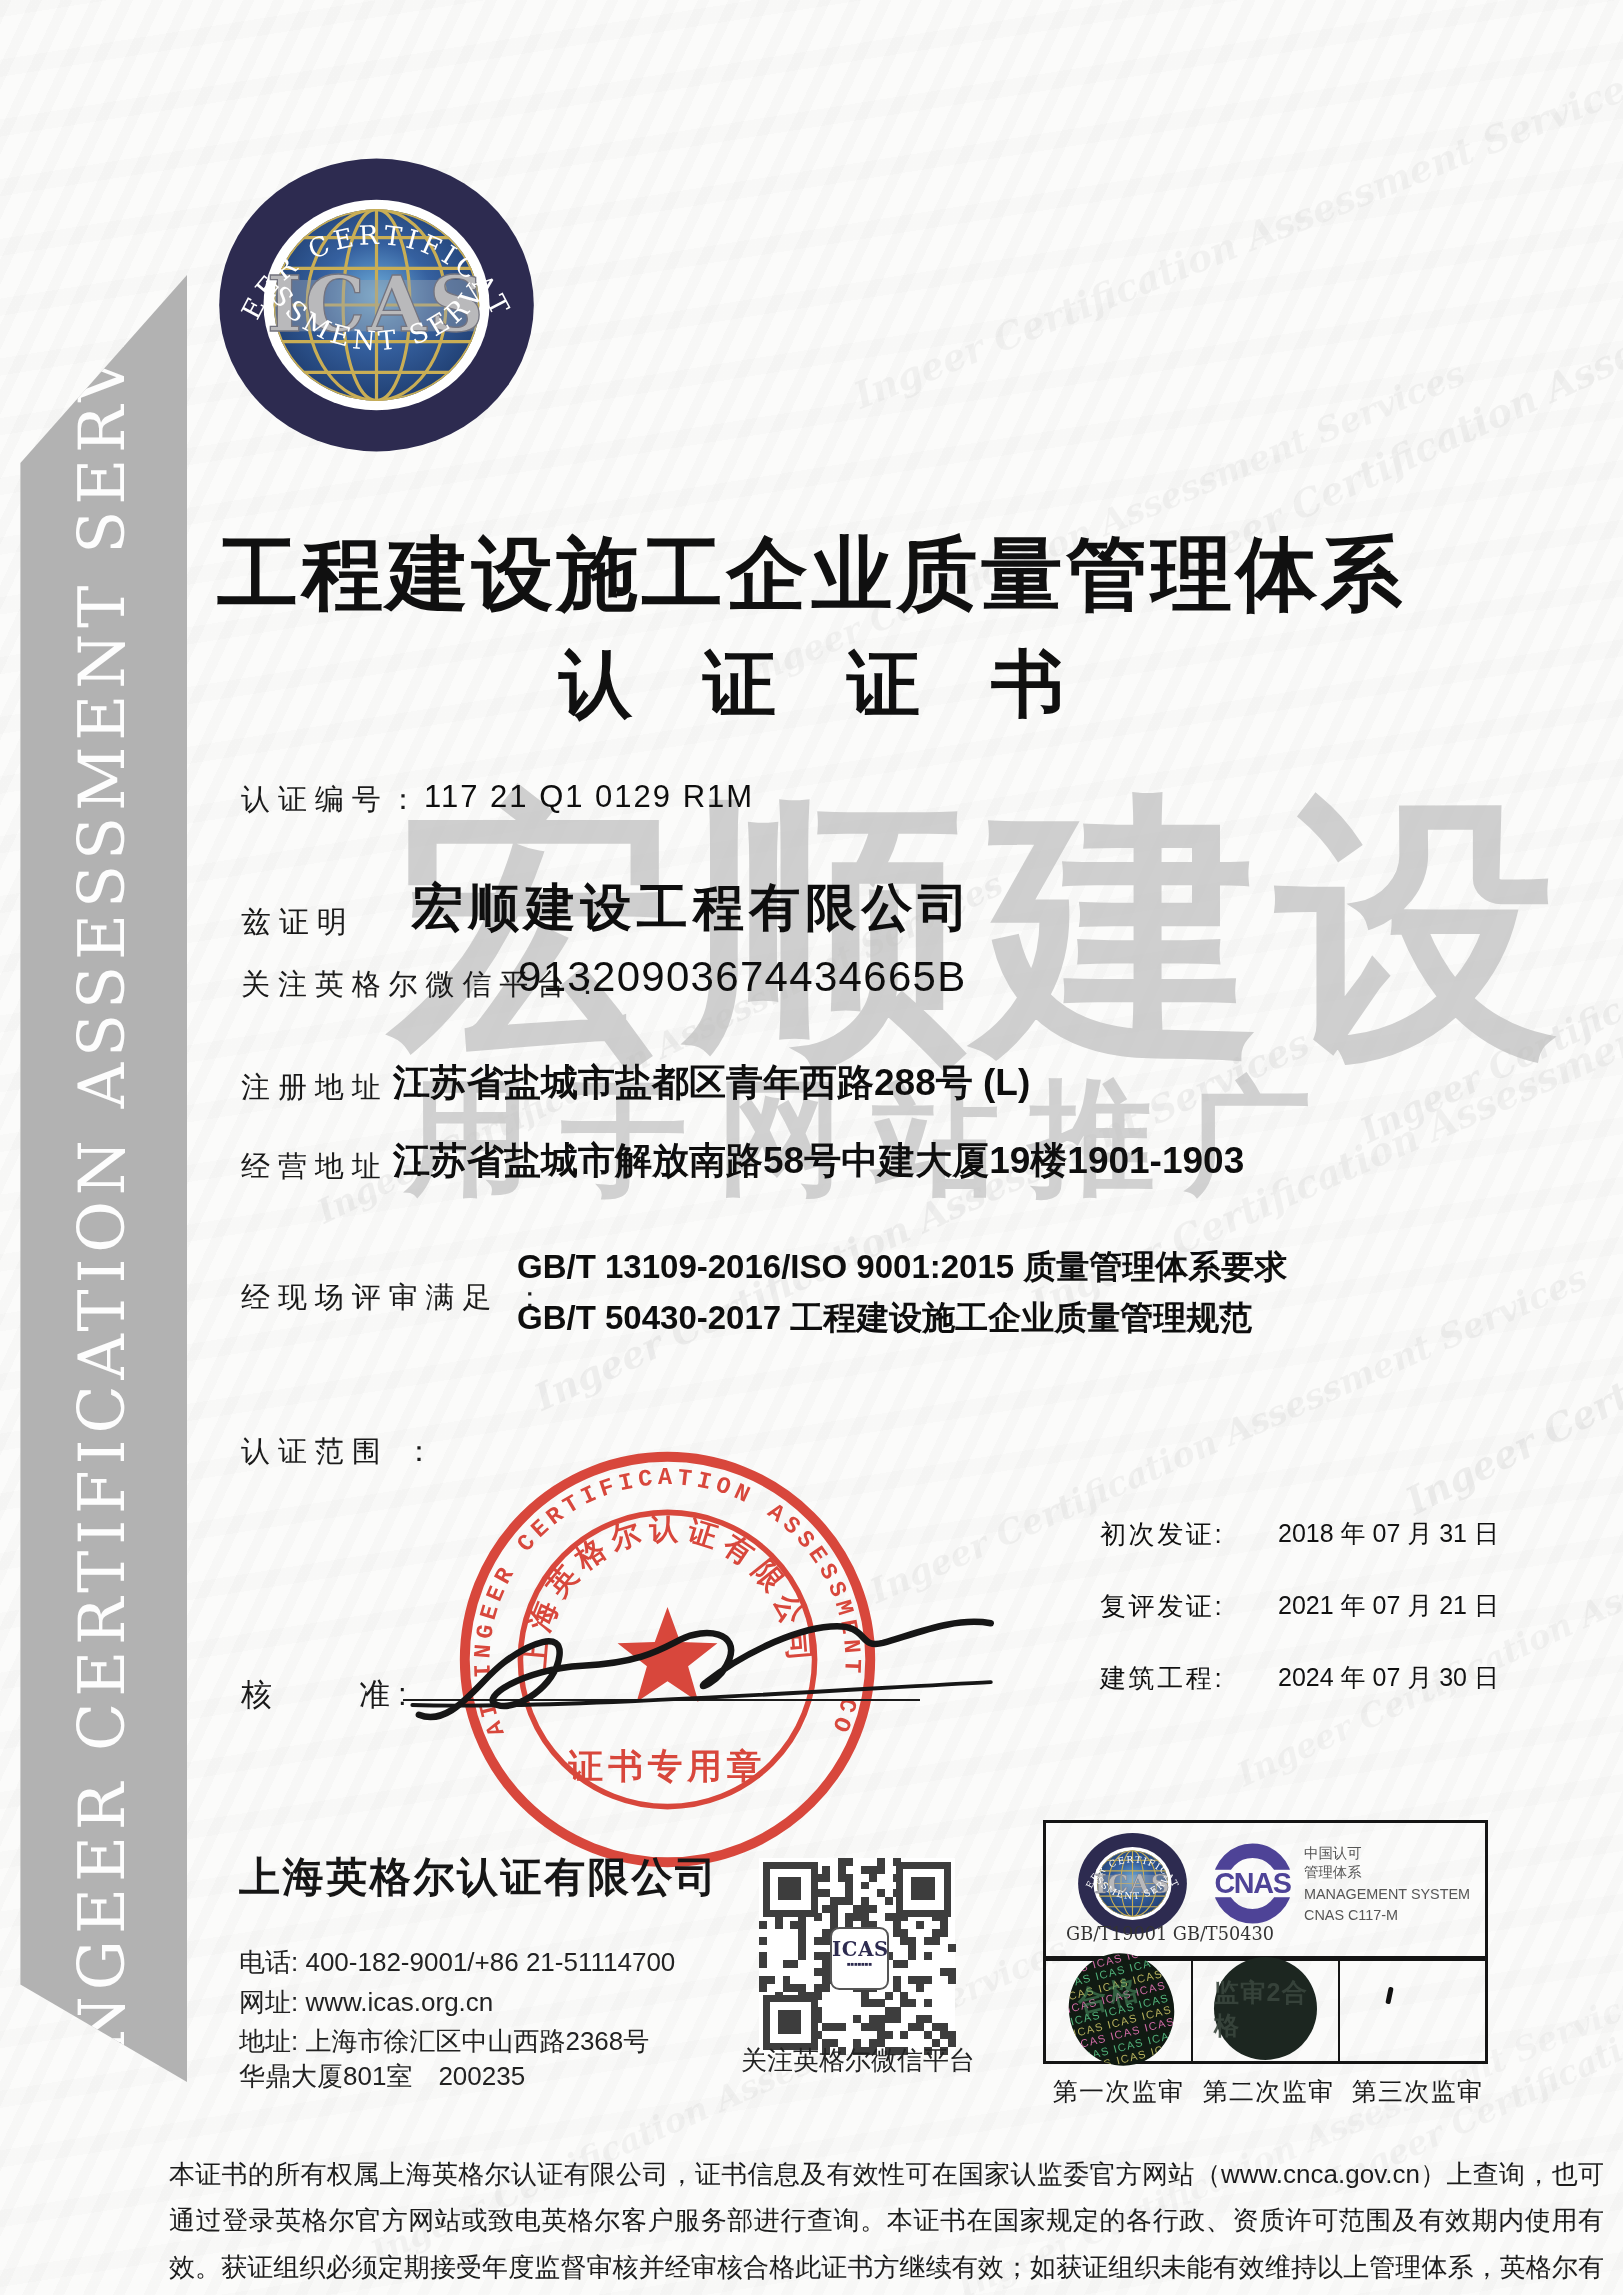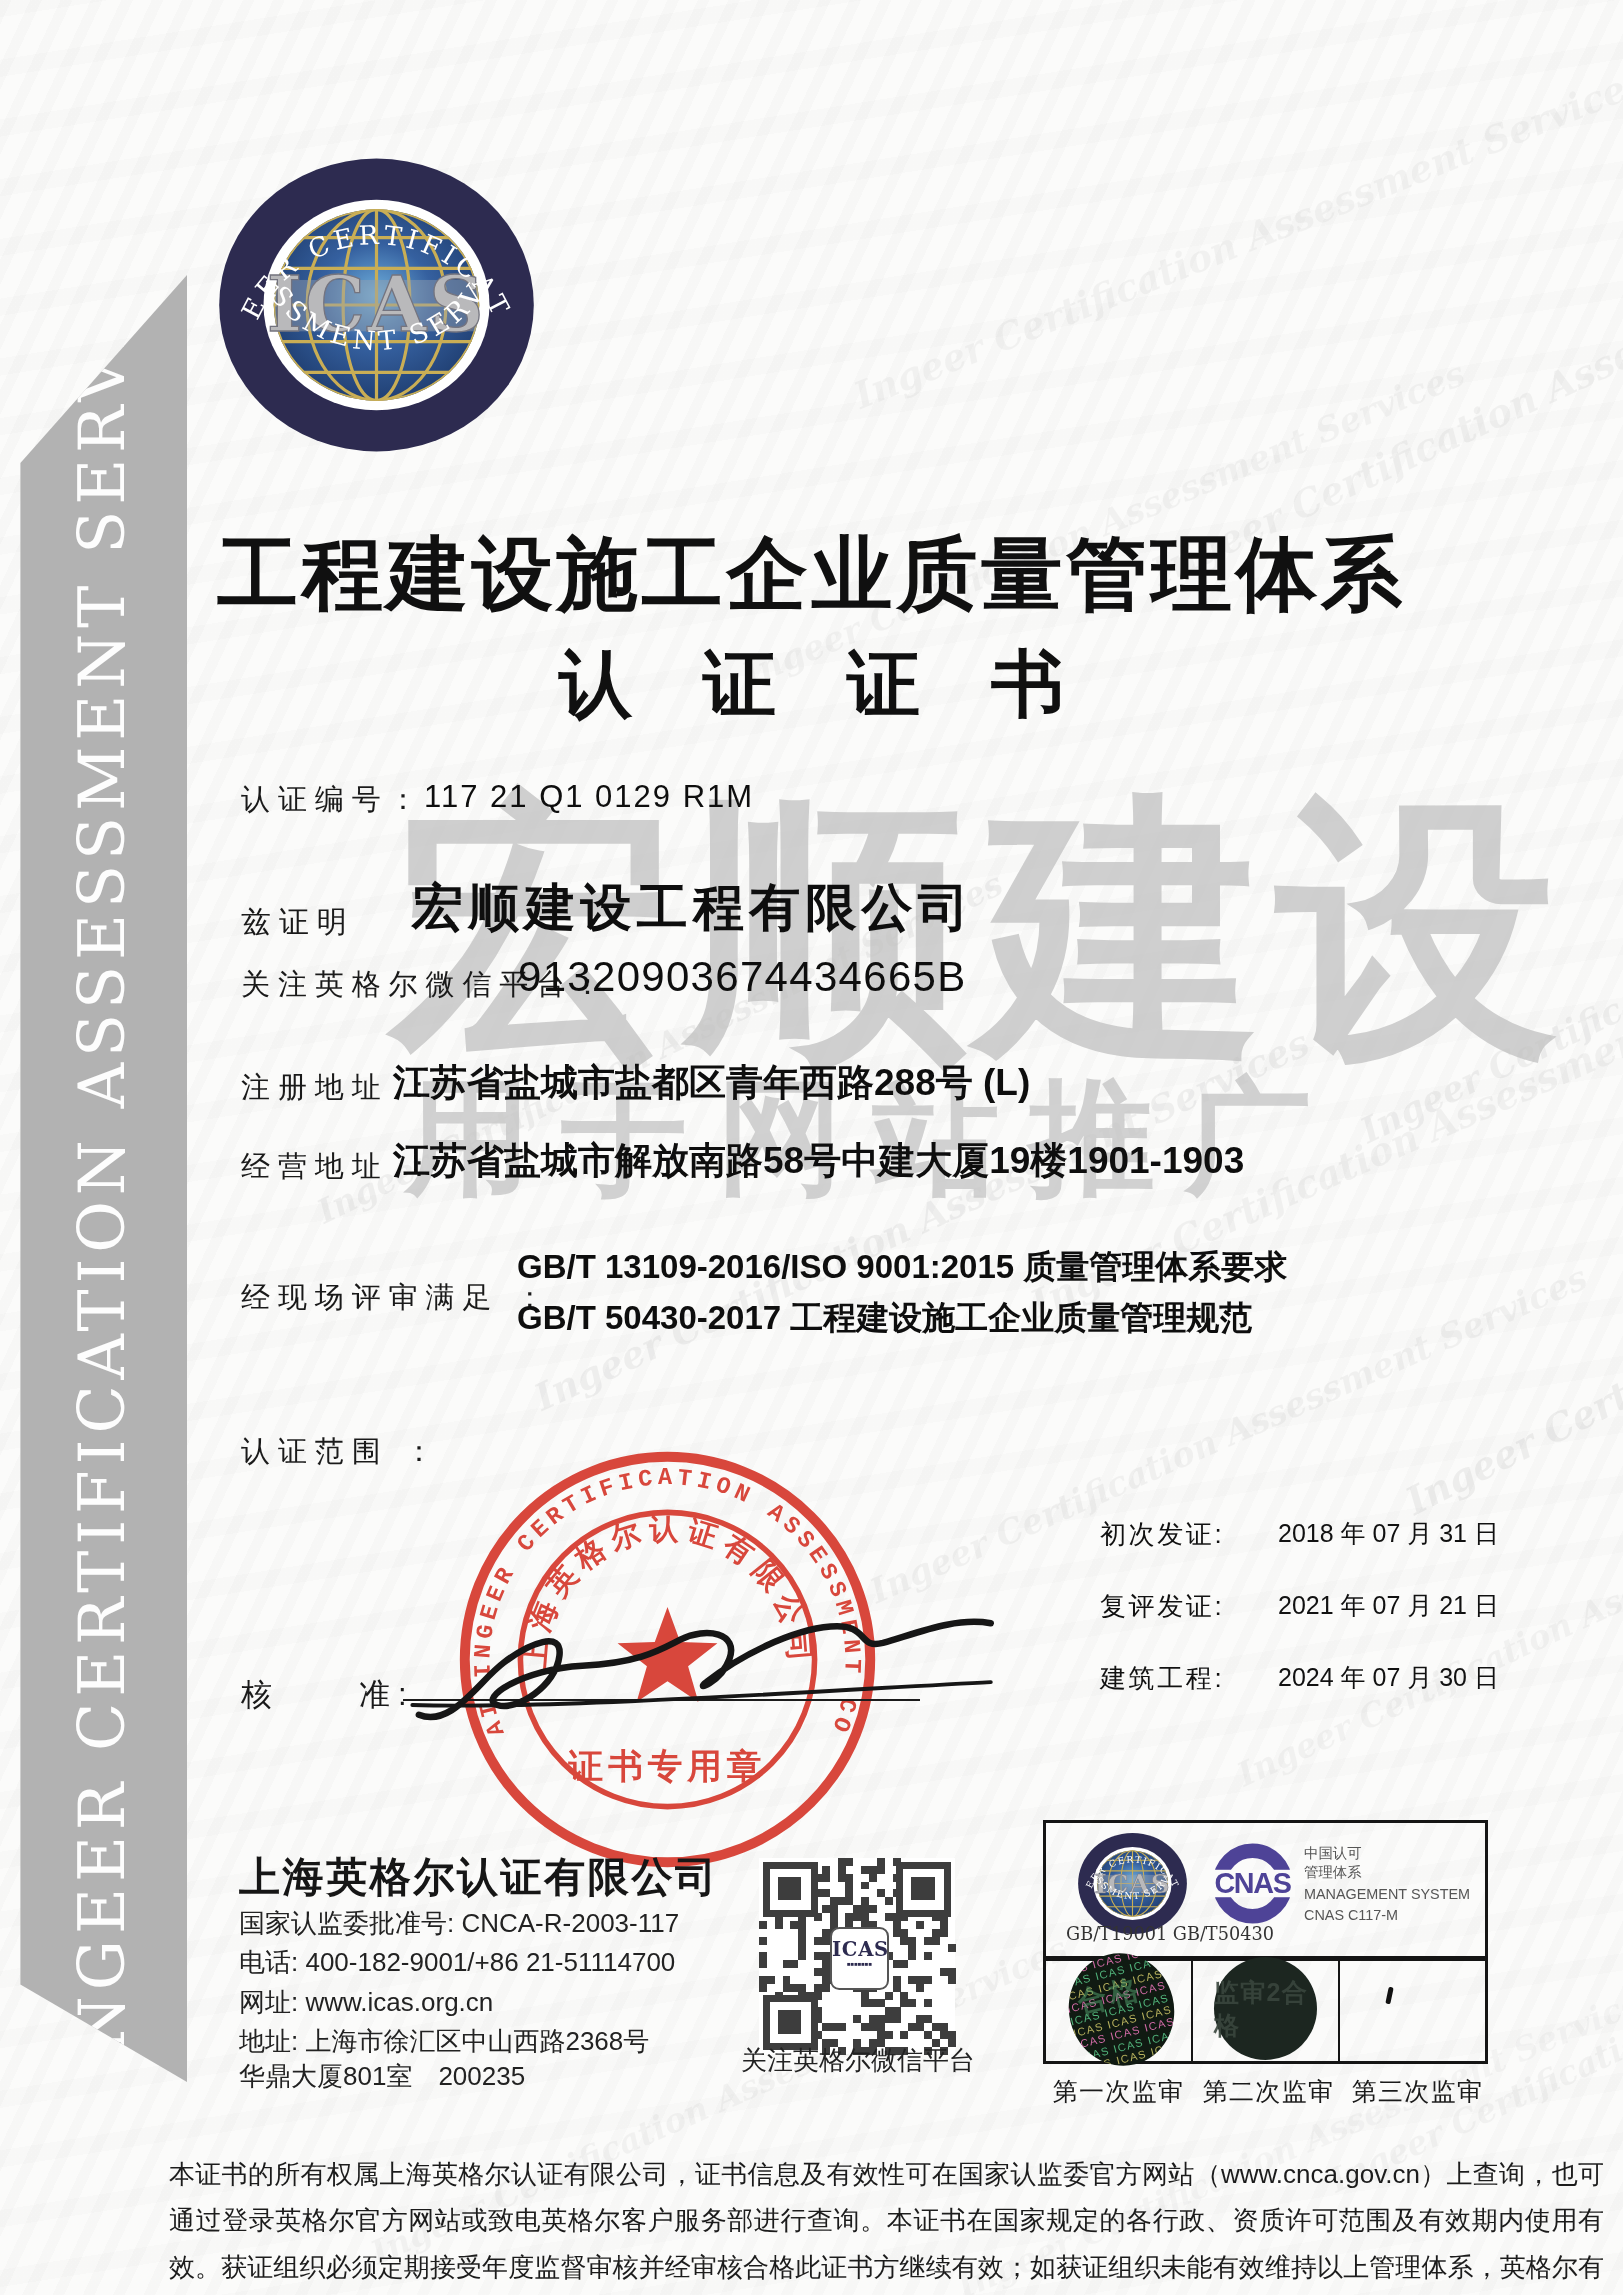--- a/index.html
+++ b/index.html
@@ -191,21 +191,20 @@
   <div class="flabel" style="left:359px;top:1674px;font-size:31px">准:</div>
   <div class="sig-line"></div>
   <svg width="628" height="183" viewBox="0 0 960 280" style="position:absolute;left:399px;top:1571px">
     <path d="M 30,220 C 80,240 120,170 160,140 C 200,110 250,90 245,130 C 240,175 180,215 150,205 C 120,195 190,150 280,145
              C 370,140 400,120 430,105 C 470,85 520,95 505,135 C 492,170 450,185 470,170 C 520,130 600,90 660,85
              C 720,80 700,120 740,110 C 790,96 850,70 905,80" fill="none" stroke="#161616" stroke-width="10" stroke-linecap="round"></path>
     <path d="M 20,205 C 240,212 700,180 905,170" fill="none" stroke="#161616" stroke-width="6" stroke-linecap="round"></path>
   </svg>
 
   <div class="issuer-name">上海英格尔认证有限公司</div>
-  <div class="issuer-line" style="top:1906px">国家认监委批准号: CNCA-R-2003-117</div>
   <div class="issuer-line" style="top:1945px">电话: 400-182-9001/+86 21-51114700</div>
   <div class="issuer-line" style="top:1985px">网址: www.icas.org.cn</div>
   <div class="issuer-line" style="top:2024px">地址: 上海市徐汇区中山西路2368号</div>
   <div class="issuer-line" style="top:2059px">华鼎大厦801室　200235</div>
 
   <div class="qr">
     <div id="qr-cells">
         <div class="qc" style="left: 79px; top: 0px;"></div>
         <div class="qc" style="left: 86px; top: 0px;"></div>
         <div class="qc" style="left: 118px; top: 0px;"></div>

